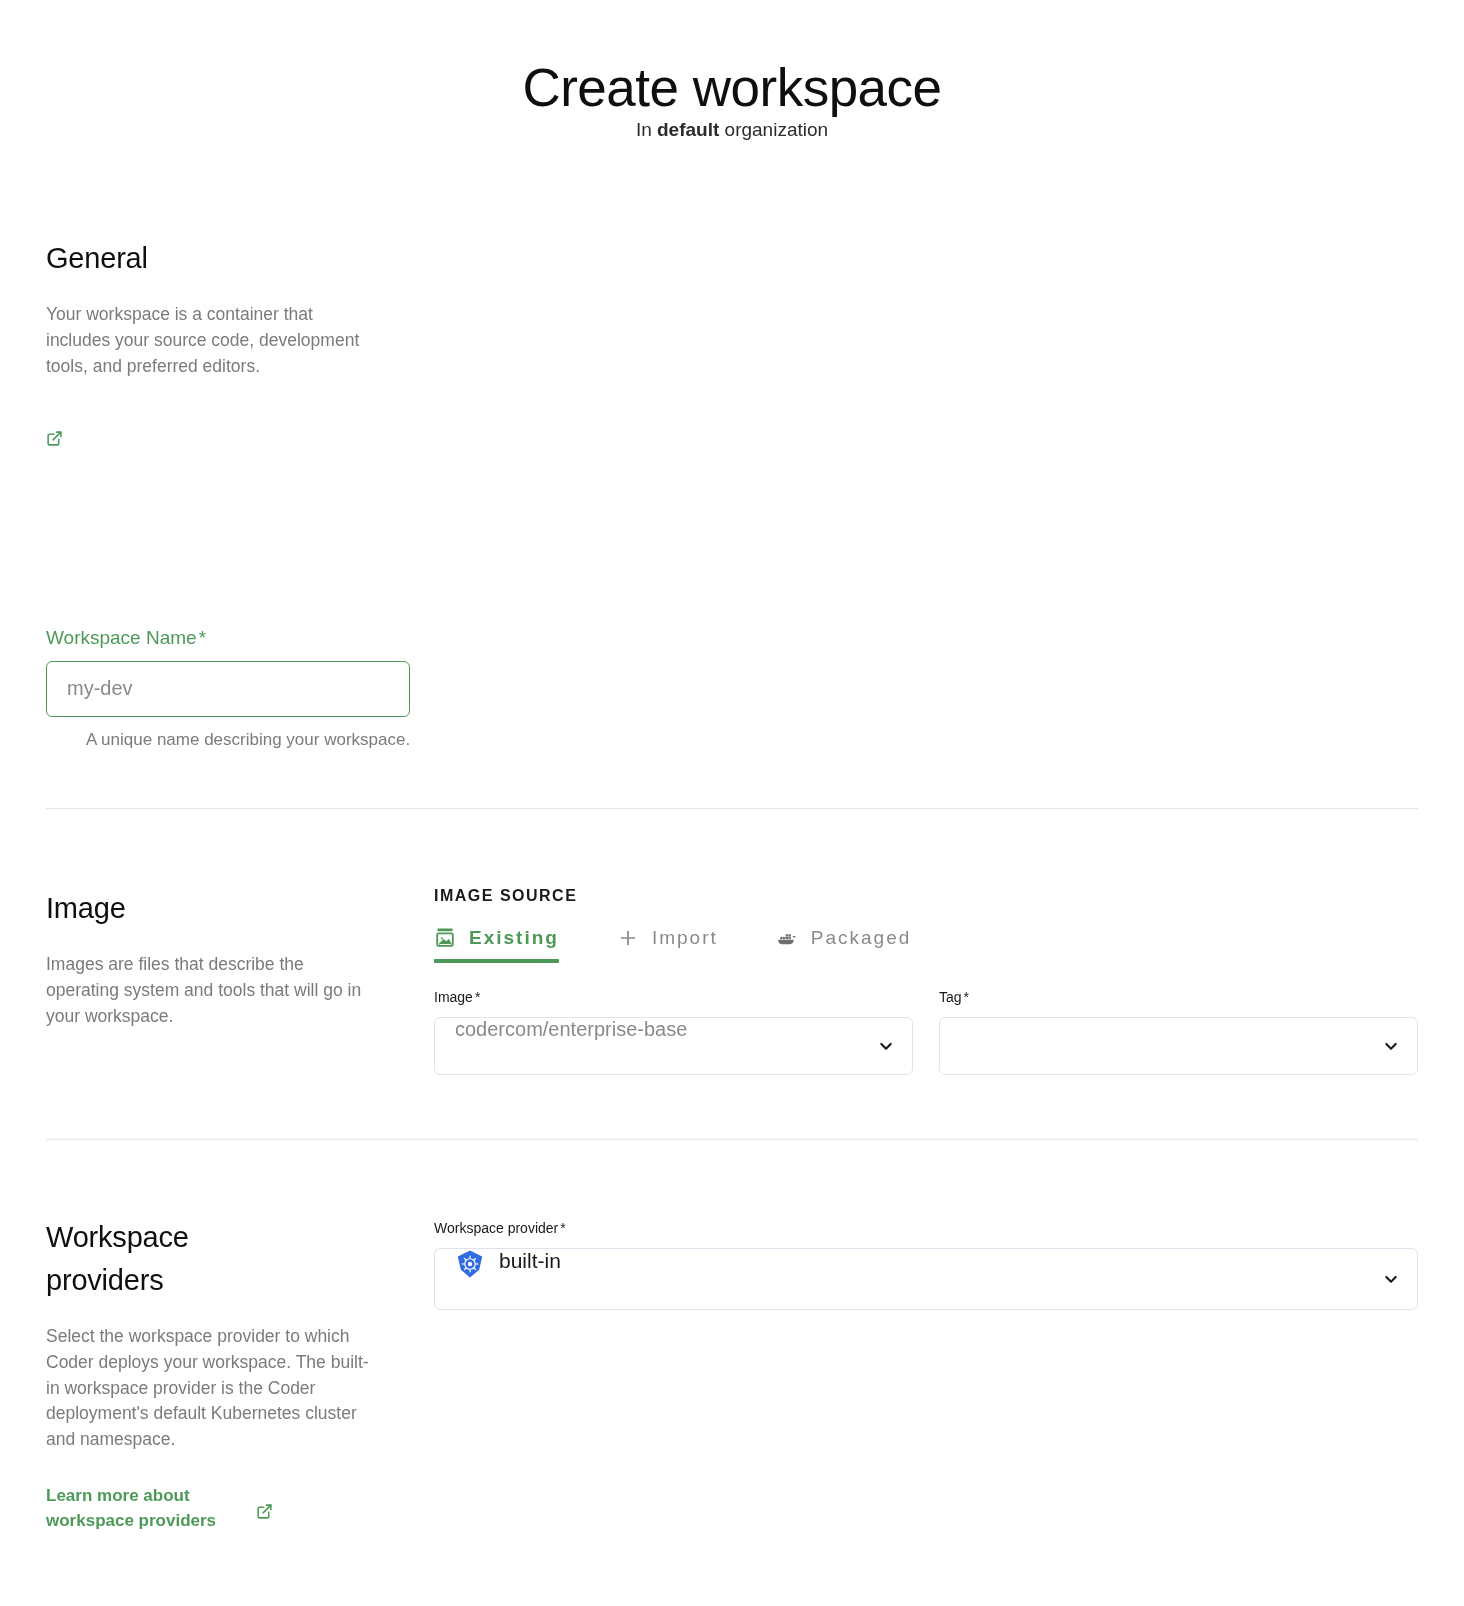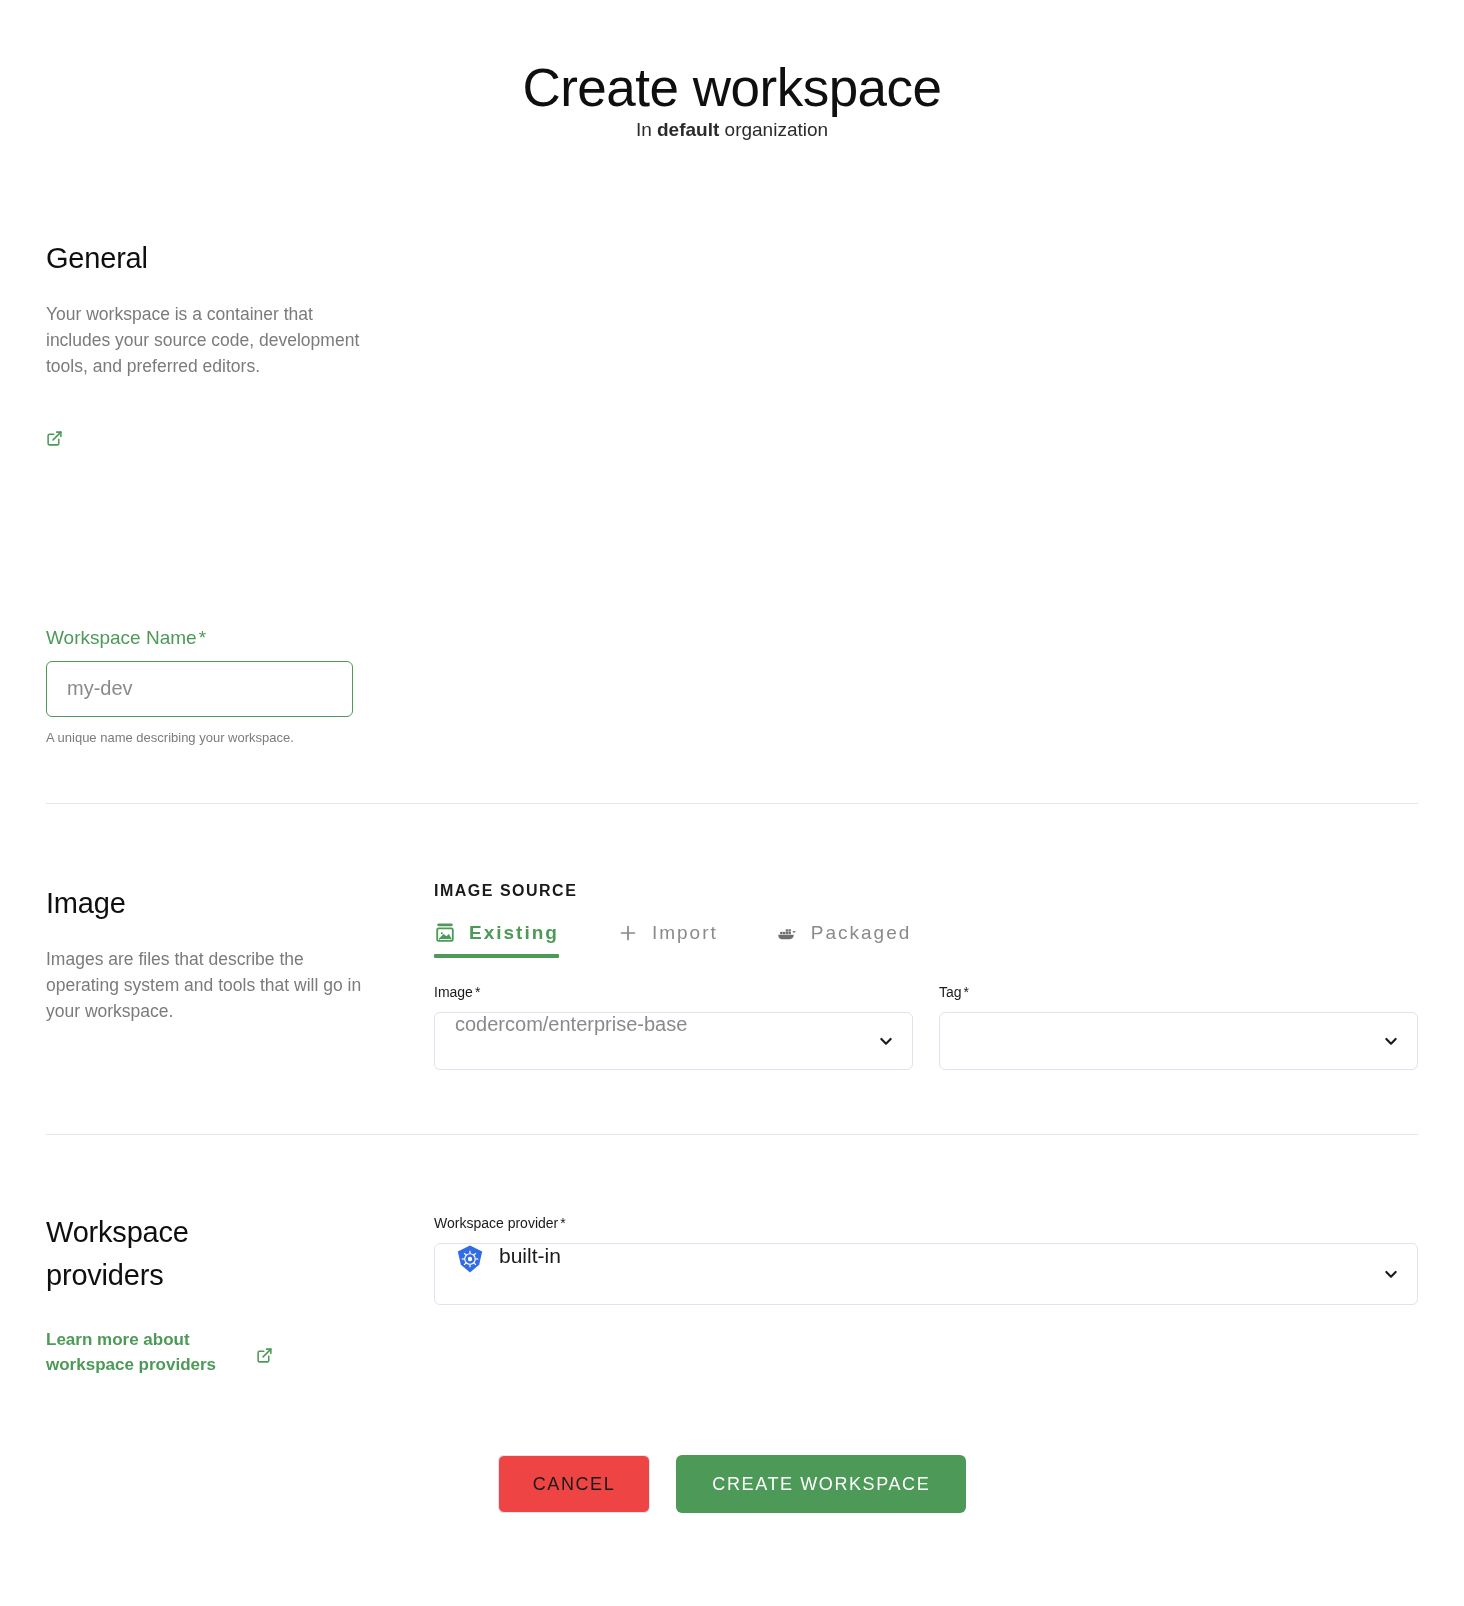--- a/index.html
+++ b/index.html
@@ -111,22 +111,23 @@
     padding: 0 20px;
     font-size: 20px;
     font-family: "Liberation Sans", sans-serif;
     color: #8a8a8a;
     background: #fff;
     outline: none;
   }
   .text-input::placeholder { color: #8a8a8a; }
   .helper-text {
     margin-top: 13px;
-    font-size: 13px;
+    font-size: 17px;
     color: #7b7b7b;
+    margin-left: 40px;
   }
 
   
   .overline {
     font-size: 16px;
     letter-spacing: 1.5px;
     font-weight: 700;
     color: #1a1a1a;
     margin-bottom: 18px;
   }
@@ -343,20 +344,21 @@
           </div>
         </div>
       </div>
     </div>
 
     <div class="divider"></div>
 
     <div class="section" style="padding-top:76px;">
       <div class="section-aside">
         <h2 class="section-title" style="max-width:230px;">Workspace providers</h2>
+        <p class="section-desc">Select the workspace provider to which Coder deploys your workspace. The built-in workspace provider is the Coder deployment's default Kubernetes cluster and namespace.</p>
         <div class="learn-link-row">
           <a class="learn-link">Learn more about workspace providers</a>
           <span class="ext-icon">
             <svg viewBox="0 0 24 24" width="17" height="17" fill="none" stroke="#4d9a58" stroke-width="2.2" stroke-linecap="round" stroke-linejoin="round">
               <path d="M18 13v6a2 2 0 0 1-2 2H5a2 2 0 0 1-2-2V8a2 2 0 0 1 2-2h6"></path>
               <polyline points="15 3 21 3 21 9"></polyline>
               <line x1="10" y1="14" x2="21" y2="3"></line>
             </svg>
           </span>
         </div>

